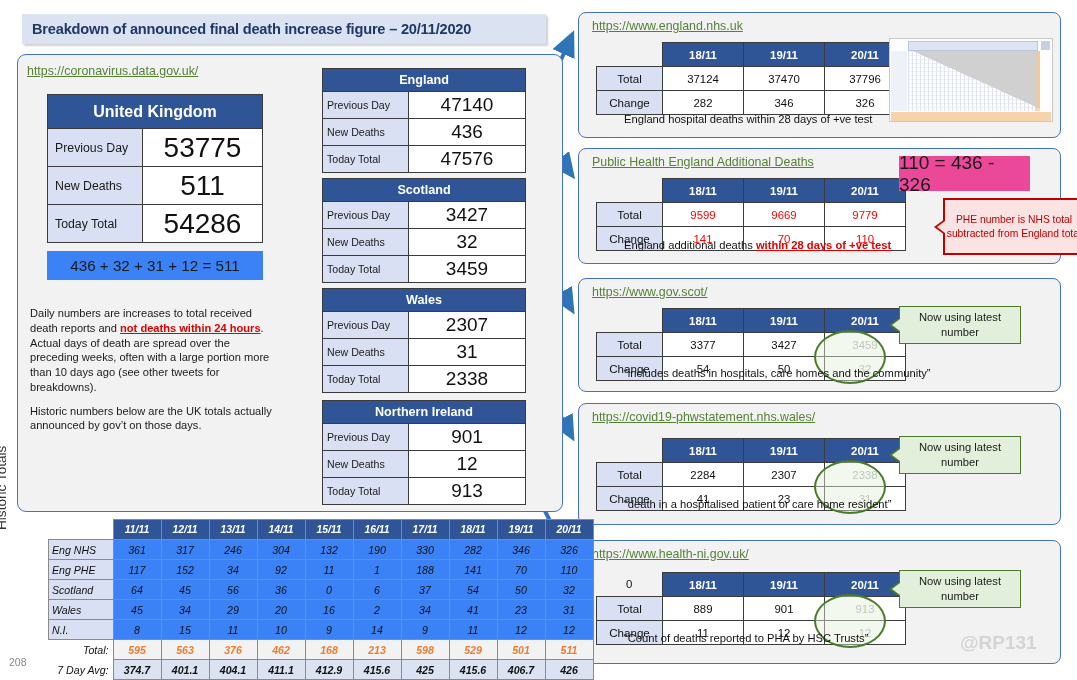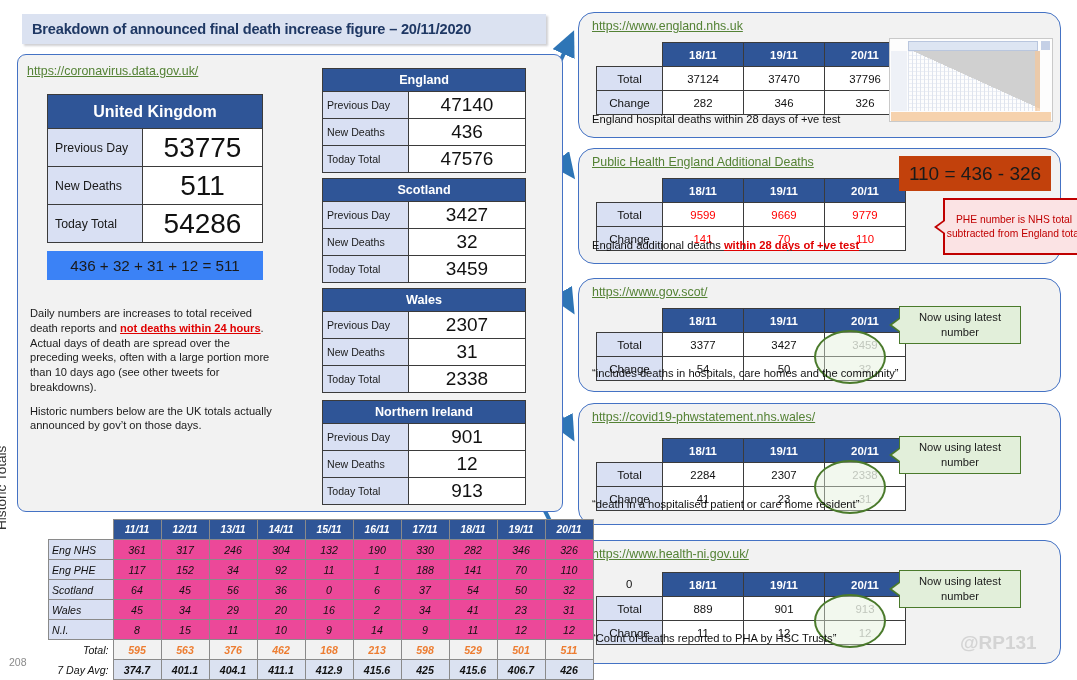--- a/index.html
+++ b/index.html
@@ -67,33 +67,33 @@
   
   #notes{
     position:absolute;left:30px;top:306px;width:250px;
     font-size:11.1px;color:#1a1a1a;line-height:1.33;
   }
   #notes p{margin:0 0 9px 0;}
   .redbold{color:#e00000;font-weight:bold;text-decoration:underline;}
 
   
   .rpanel{
-    position:absolute;border:1.4px solid #4472c4;border-radius:16px;
+    position:absolute;border:1.4px solid #4472c4;border-radius:8px;
     background:#f2f2f2;
   }
   .rpanel .plink{position:absolute;left:13px;top:6px;}
   .dtable{position:absolute;border-collapse:collapse;}
   .dtable td{border:1px solid #3b3b3b;height:21px;text-align:center;font-size:11.4px;}
   .dtable .hd{background:#2f5597;color:#fff;font-weight:bold;font-size:11.4px;width:78px;}
   .dtable .rl{background:#d9e0f3;color:#111;width:63px;font-size:11.6px;}
   .dtable .cell{background:#ffffff;color:#111;width:78px;}
   .dtable .corner{border:none;background:transparent;}
   .dtable .red{color:#ff0000;}
   .dtable .faded{color:#a6a6a6;}
-  .pcap{position:absolute;font-size:11.2px;color:#111;white-space:nowrap;}
+  .pcap{position:absolute;font-size:11.2px;color:#111;white-space:nowrap;margin-left:32px;}
   .pcap u{color:#e00000;font-weight:bold;}
 
   
   .green-callout{
     position:absolute;background:#e2efda;border:1.7px solid #4a7a2b;
     font-size:11.2px;color:#1a1a1a;text-align:center;
     display:flex;align-items:center;justify-content:center;line-height:1.35;
   }
   .green-callout .tail{
     position:absolute;left:-11px;top:50%;margin-top:-8px;
@@ -121,33 +121,33 @@
     position:absolute;left:-11px;top:50%;margin-top:-8px;width:0;height:0;
     border-top:8px solid transparent;border-bottom:8px solid transparent;
     border-right:11px solid #c00000;
   }
   #phe-callout .rtail-in{
     position:absolute;left:-8px;top:50%;margin-top:-6px;width:0;height:0;
     border-top:6px solid transparent;border-bottom:6px solid transparent;
     border-right:8px solid #fbe3e4;
   }
   #calc-box{
-    position:absolute;left:899px;top:156px;width:152px;height:35px;
-    background:#c2410c;display:flex;align-items:center;justify-content:center;
+    position:absolute;left:899px;top:156px;width:131px;height:35px;
+    background:#ec4899;display:flex;align-items:center;justify-content:flex-start;
     font-size:19px;color:#1a1a1a;
   }
 
   
   #hist-wrap{position:absolute;left:48px;top:519px;}
   #hist-table{border-collapse:collapse;font-style:italic;}
   #hist-table td{border:1px solid #8a8a8a;height:17px;font-size:10.6px;text-align:center;}
   #hist-table .hcorner{border:none;background:transparent;width:62px;}
   #hist-table .hdate{background:#2f5597;color:#fff;font-weight:bold;width:45px;font-size:10.4px;}
   #hist-table .hrow{background:#d9e0f3;color:#111;text-align:left;padding-left:3px;font-size:10.6px;}
-  #hist-table .hval{background:#ec4899;color:#111;}
+  #hist-table .hval{background:#3b82f6;color:#111;}
   #hist-table .tlab{border:none;background:transparent;text-align:right;padding-right:4px;color:#111;font-size:10.6px;}
   #hist-table .tval{background:#f2f2f2;color:#ed7d31;font-weight:bold;}
   #hist-table .aval{background:#dbe2f1;color:#111;font-weight:bold;}
   #hist-vlabel{
     position:absolute;left:-6px;top:530px;width:120px;
     transform:rotate(-90deg);transform-origin:left top;
     font-size:13.6px;color:#333;white-space:nowrap;
   }
   #slide-no{position:absolute;left:9px;top:656px;font-size:10.5px;color:#8a8a8a;}
   #watermark{position:absolute;left:960px;top:632px;font-size:19px;color:#d4d4d4;font-weight:bold;}

